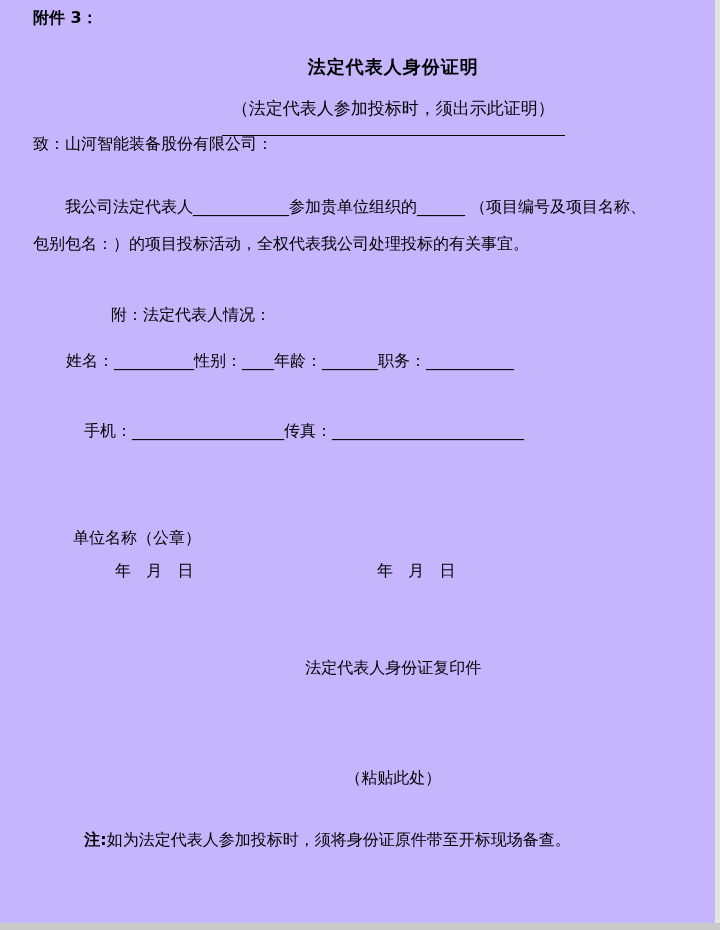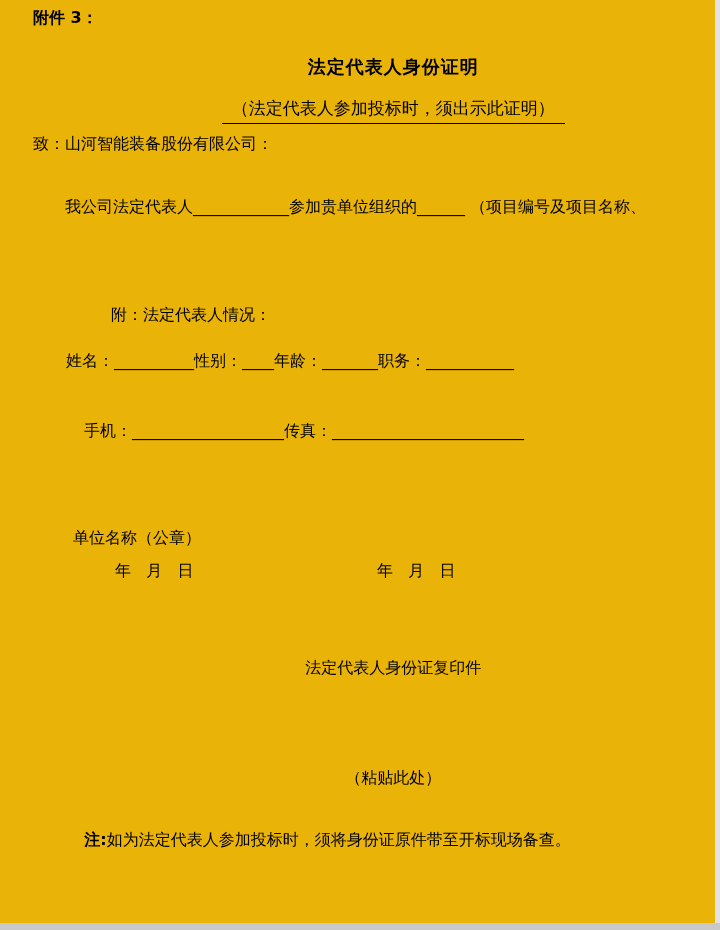--- a/index.html
+++ b/index.html
@@ -1,20 +1,20 @@
 <!DOCTYPE html>
 <html><head>
 <meta charset="utf-8">
 <style>
   html, body { margin: 0; padding: 0; background: #ffffff; }
   .page {
     position: relative;
     width: 720px;
     height: 930px;
-    background: #eab308;
+    background: #c4b5fd;
     font-family: "DejaVu Sans", sans-serif;
     font-size: 16px;
     color: #000000;
     overflow: hidden;
   }
   .line {
     position: absolute;
     line-height: 1.25;
     white-space: pre;
   }
@@ -23,21 +23,21 @@
     right: 0;
     text-align: center;
     white-space: pre;
   }
   .bold { font-weight: bold; }
   .title-text { font-size: 18px; font-weight: bold; letter-spacing: 1px; }
   .subtitle-text {
     display: inline-block;
     font-size: 17px;
     border-bottom: 1px solid #000;
-    padding: 0 10px 4px 10px;
+    padding: 0 10px 16px 10px;
   }
   .note-prefix { font-weight: bold; }
   .edge-right {
     position: absolute;
     top: 0; right: 0;
     width: 5px; height: 100%;
     background: #e3e3e3;
   }
   .edge-bottom {
     position: absolute;
@@ -57,20 +57,21 @@
     <span class="title-text">法定代表人身份证明</span>
   </div>
 
   <div class="line centered" style="top:78px;">
     <span class="subtitle-text">（法定代表人参加投标时，须出示此证明）</span>
   </div>
 
   <div class="line" style="left:33px; top:134px;">致：山河智能装备股份有限公司：</div>
 
   <div class="line" style="left:65px; top:197px;text-align:center;">我公司法定代表人____________参加贵单位组织的______ （项目编号及项目名称、</div>
+  <div class="line" style="left:33px; top:234px;">包别包名：）的项目投标活动，全权代表我公司处理投标的有关事宜。</div>
 
   <div class="line" style="left:66px; top:305px;margin-left:45px;">附：法定代表人情况：</div>
 
   <div class="line" style="left:66px; top:344px;margin-top:7px;">姓名：__________性别：____年龄：_______职务：___________</div>
 
 
   <div class="line" style="left:66px; top:421px;margin-left:18px;">手机：___________________传真：________________________</div>
 
   <div class="line" style="left:73px; top:528px;">单位名称（公章）</div>
 

